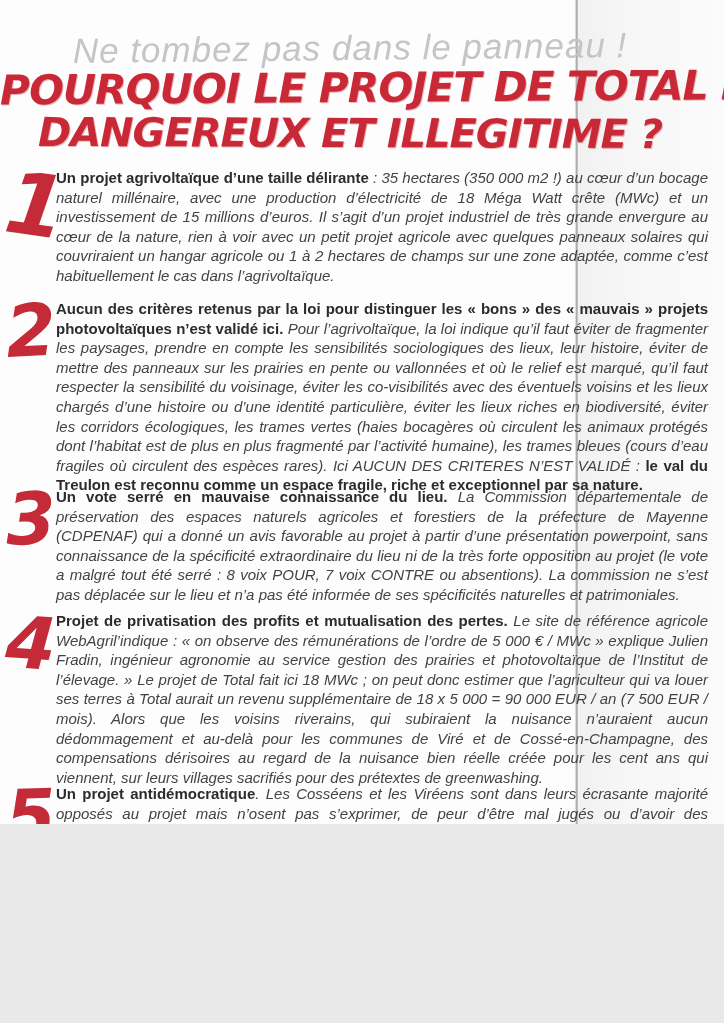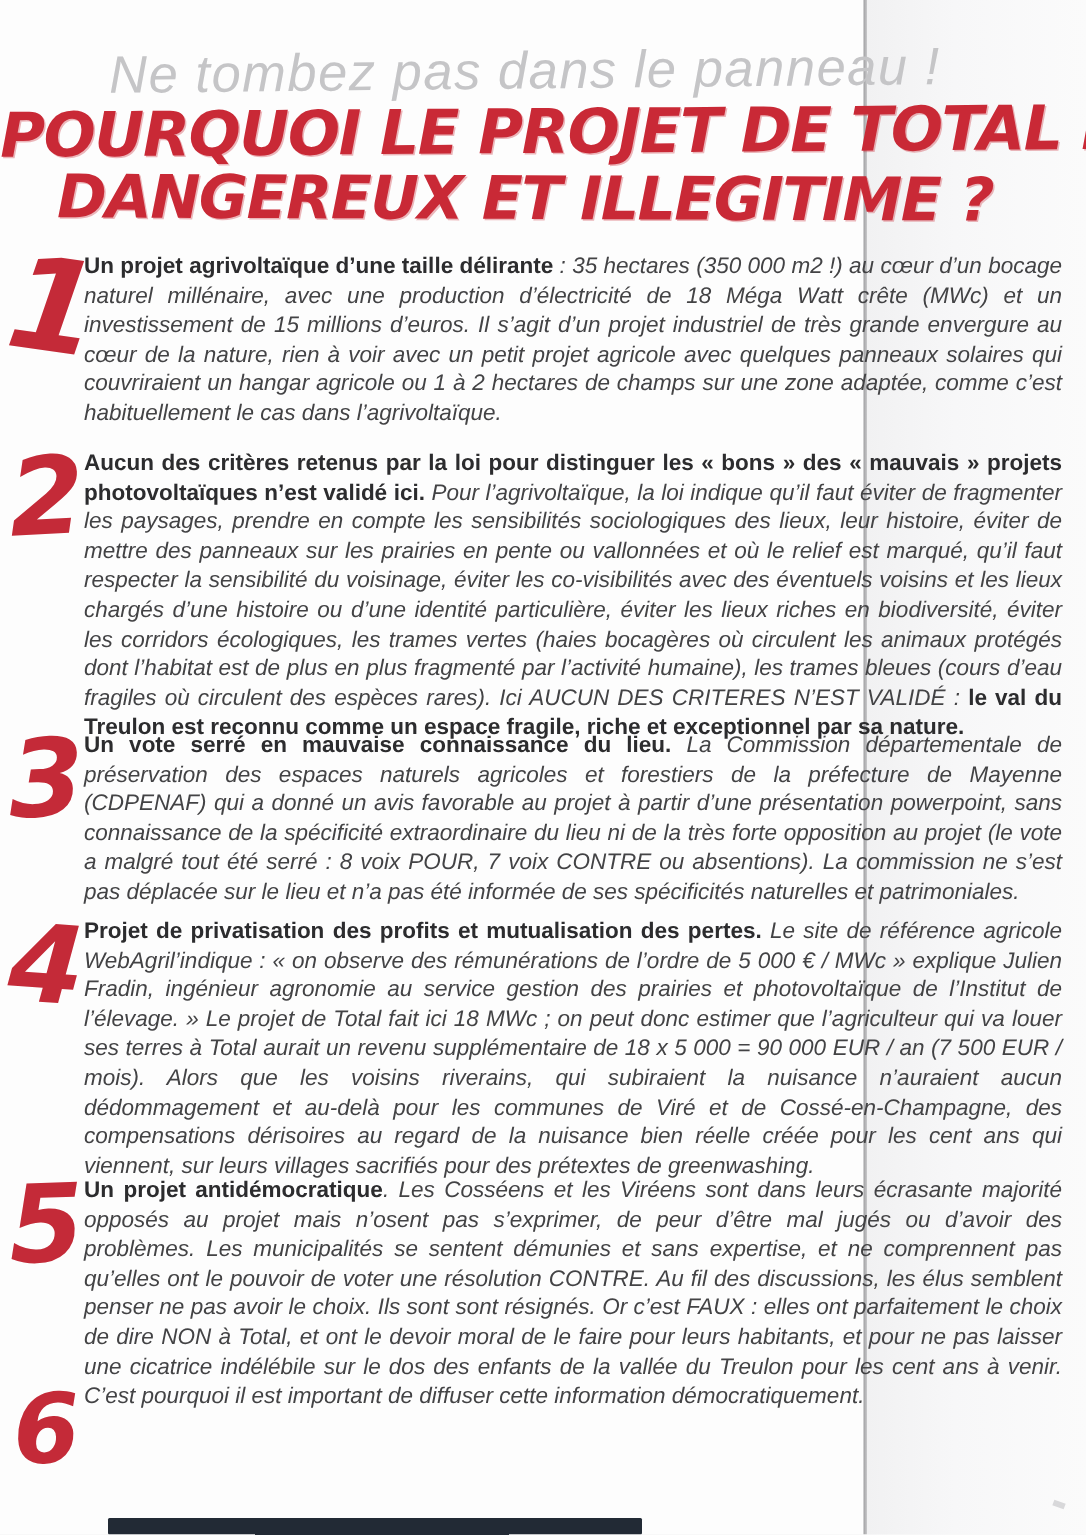--- a/index.html
+++ b/index.html
@@ -2,21 +2,21 @@
 <html lang="fr"><head>
 <meta charset="utf-8">
 <style>
   html,body{margin:0;padding:0;}
   body{
     width:724px;height:1023px;overflow:hidden;
     background:#e9e9ea;
     font-family:"Liberation Sans","DejaVu Sans",sans-serif;
   }
   .page{
-    position:relative;width:724px;height:1023px;
+    position:relative;width:724px;height:824px;
     background:#fdfdfd;overflow:hidden;
   }
   
   .fold-shade{
     position:absolute;top:0;left:578px;width:146px;height:1023px;
     background:linear-gradient(90deg,#f1f1f2 0%,#f7f7f8 40%,#fbfbfb 100%);
     pointer-events:none;
   }
   .fold-line{
     position:absolute;top:0;left:575px;width:3px;height:1023px;

